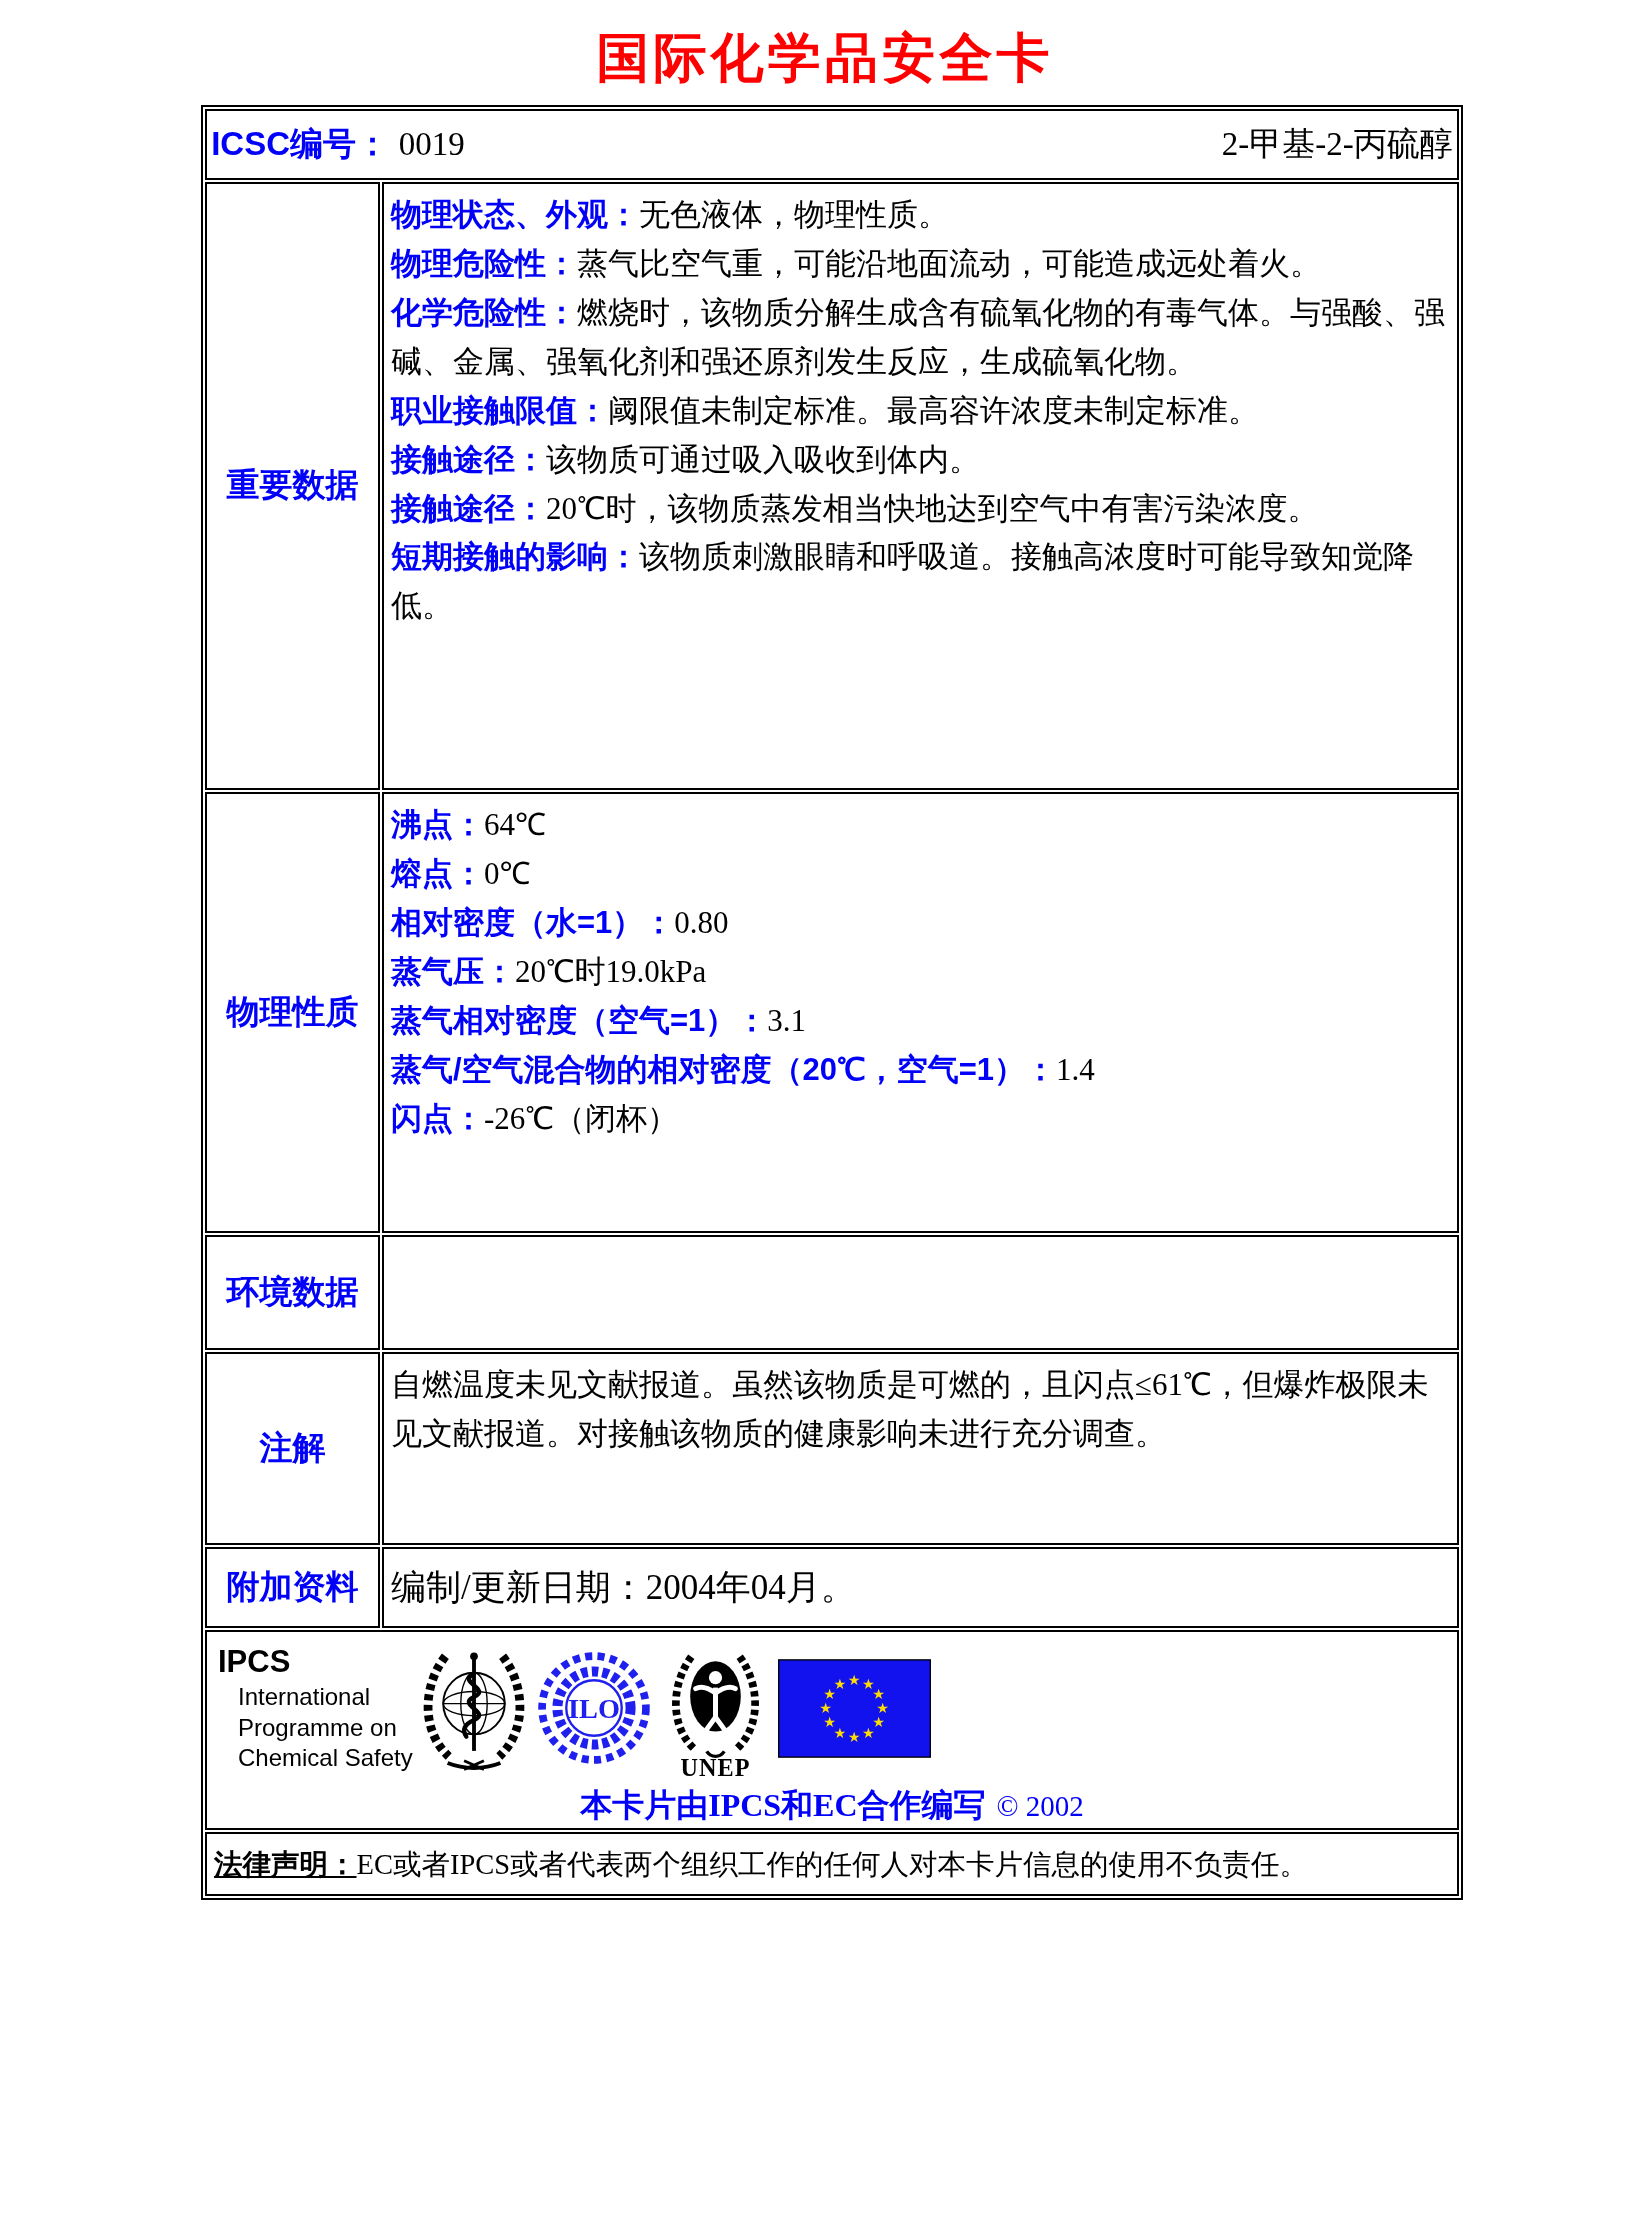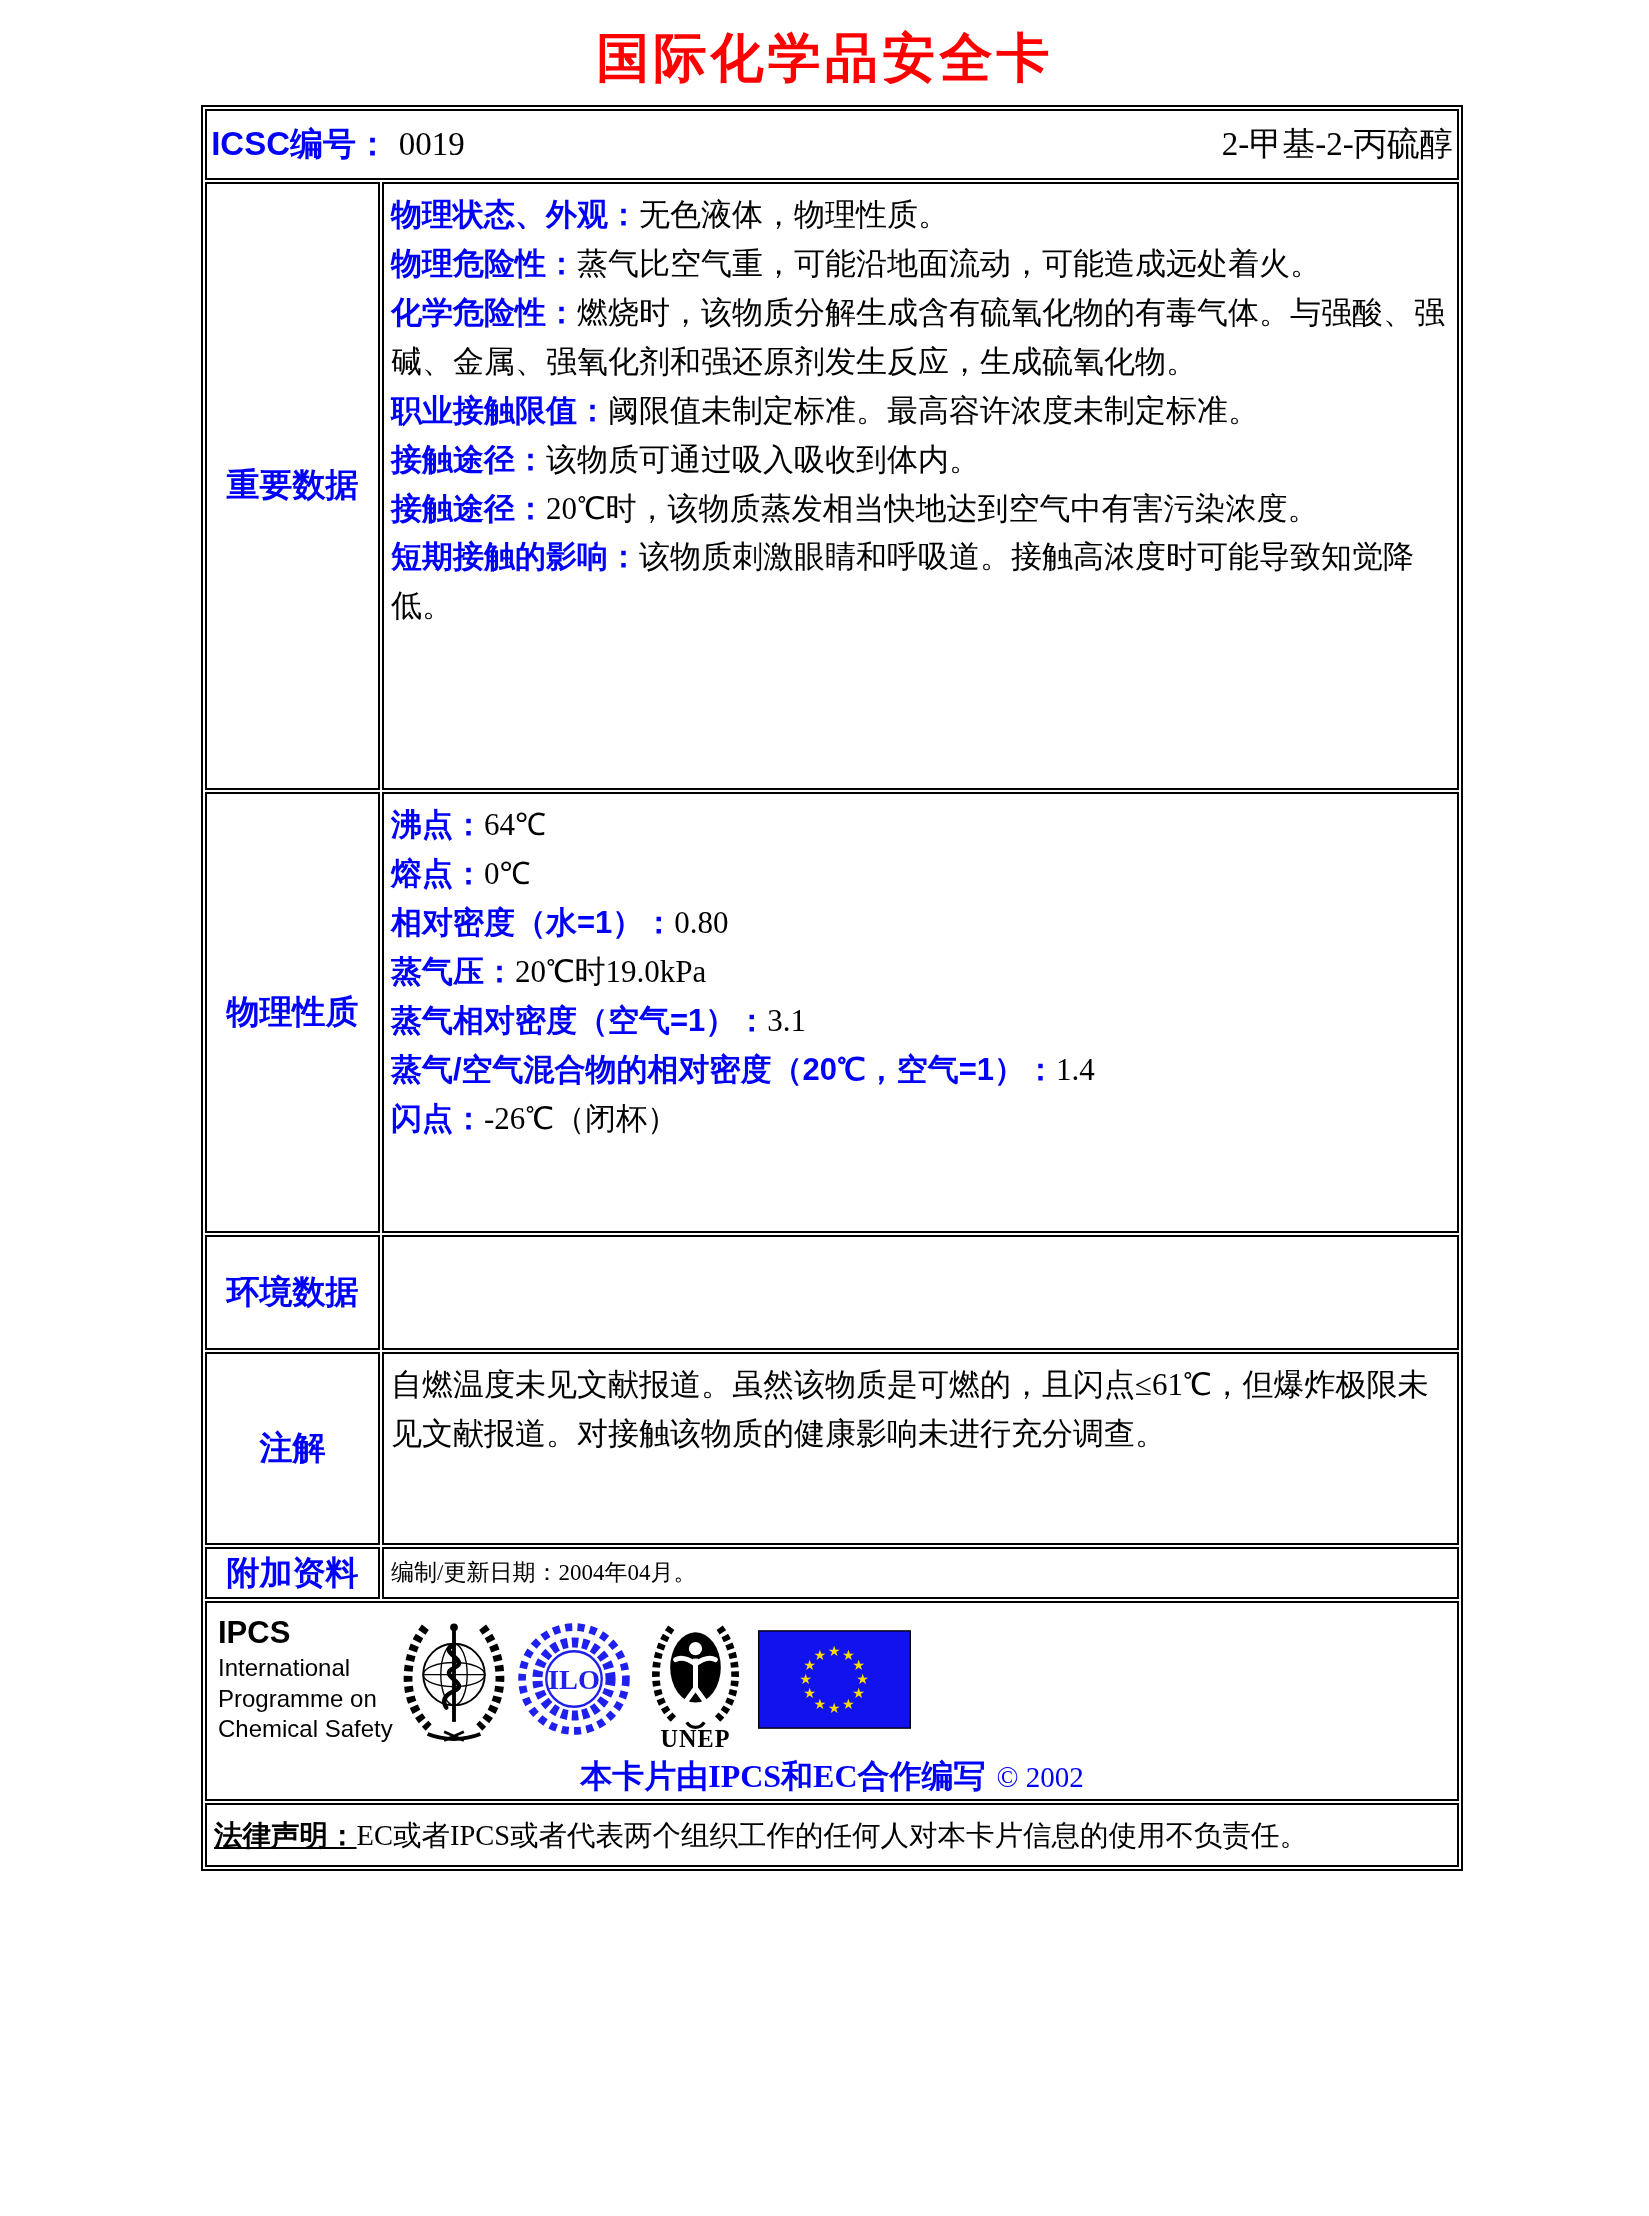--- a/index.html
+++ b/index.html
@@ -13,27 +13,27 @@
   td.sec-label{vertical-align:middle;text-align:center;}
   .blue{color:#0101fa;font-weight:bold;font-family:"Liberation Sans",sans-serif;}
   .sec-label span{font-size:33px;}
   .hdr-cell{display:flex;justify-content:space-between;align-items:center;height:67px;
             padding:0 4.2px;font-size:33px;}
   .hdr-left .blue{font-size:33px;}
   .hdr-left .num{font-family:"Liberation Serif",serif;margin-left:9.7px;}
   .content{padding:7px 7px 0 7px;font-size:31px;line-height:1.58;}
   .content p{margin:0;}
   .content .lbl{color:#0101fa;font-weight:bold;font-family:"Liberation Sans",sans-serif;}
-  .one-line{padding:10px 7px;font-size:23px;line-height:1.25;}
+  .one-line{padding:17px 7px;font-size:35px;line-height:1.25;}
   .logos-cell{padding:0;}
   .logos-strip{display:flex;align-items:center;justify-content:flex-start;
                padding:9.7px 104px 0 11px;height:132px;}
   .ipcs-block{font-family:"Liberation Sans",sans-serif;line-height:1.28;}
   .ipcs-title{font-size:31px;font-weight:bold;}
-  .ipcs-line{font-size:24px;}
+  .ipcs-line{font-size:24px;margin-left:20px;}
   .caption-line{text-align:center;margin-top:9.7px;font-size:32px;font-weight:bold;color:#0101fa;
                 font-family:"Liberation Serif",serif;}
   .caption-line .copyright{font-weight:normal;margin-left:11px;font-size:29px;}
   .legal-cell{padding:11px 7px 0 7px;font-size:28.5px;line-height:1.4;}
   .legal-cell .lbl{font-weight:bold;font-family:"Liberation Sans",sans-serif;color:#000;text-decoration:underline;}
   svg text{font-family:"Liberation Serif",serif;}
 </style>
 </head>
 <body>
 

